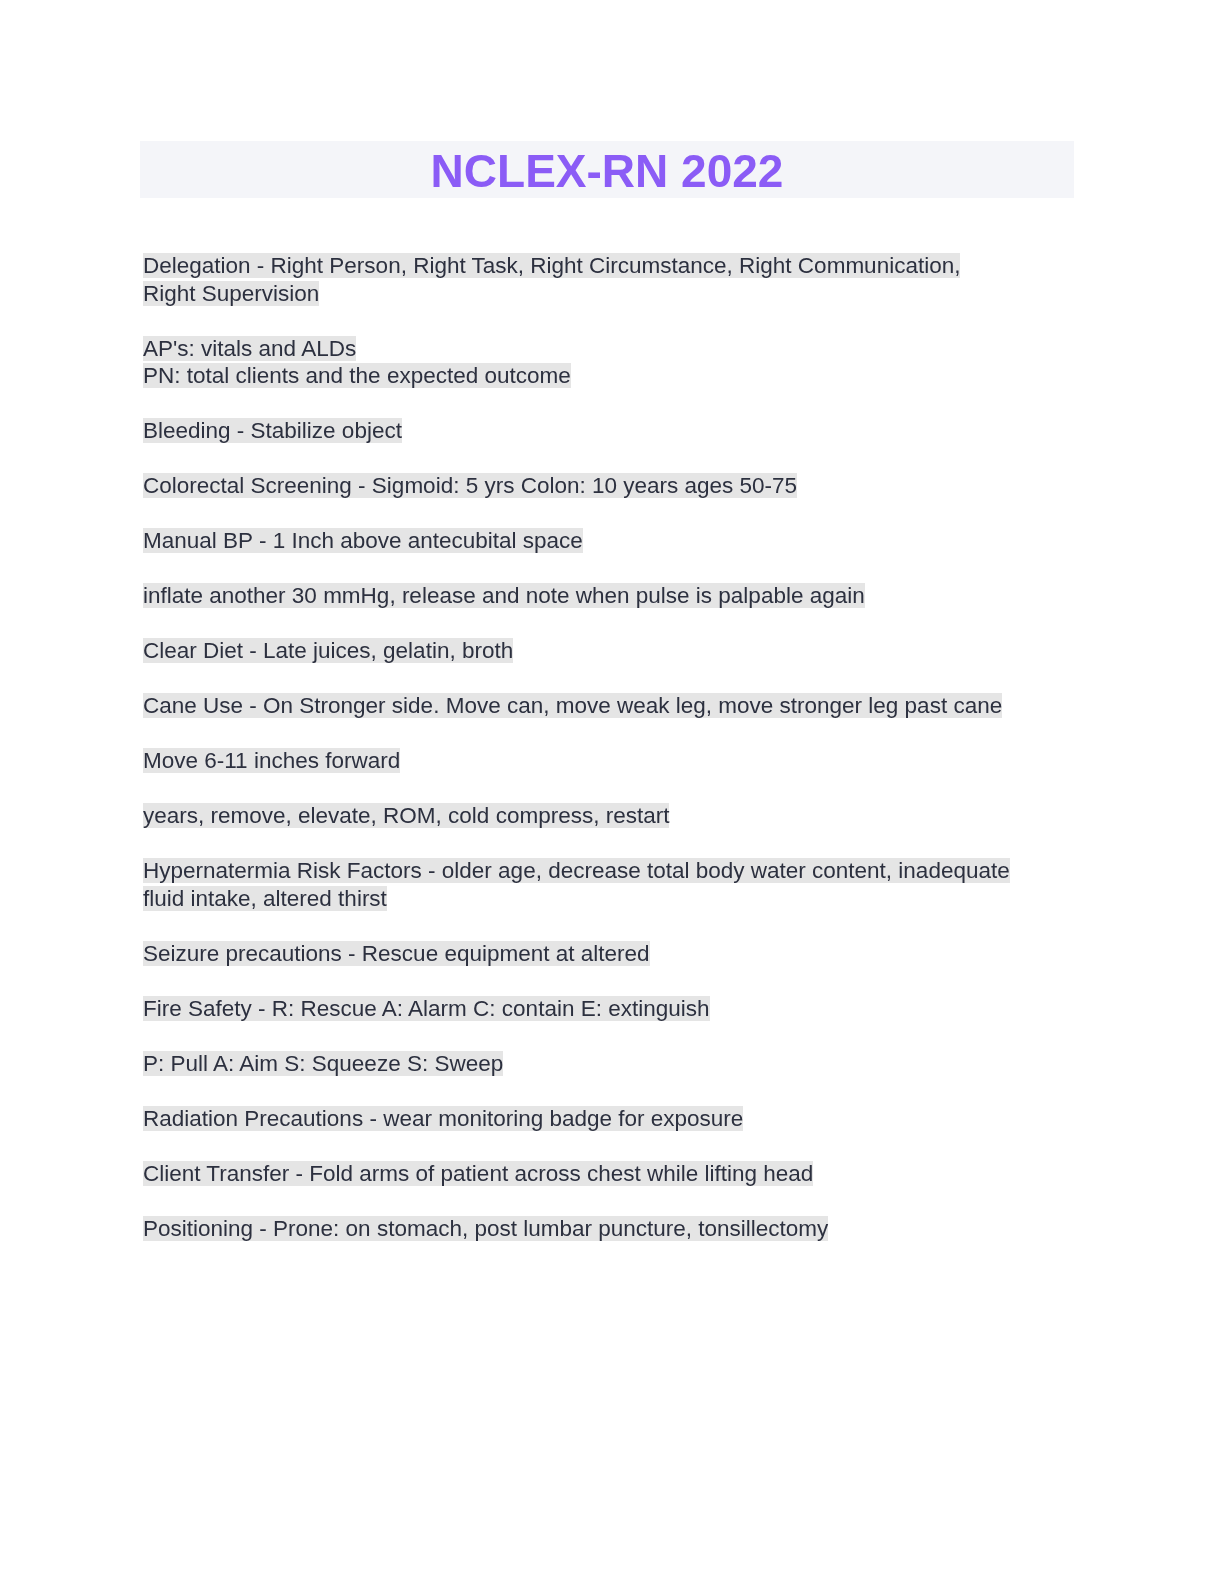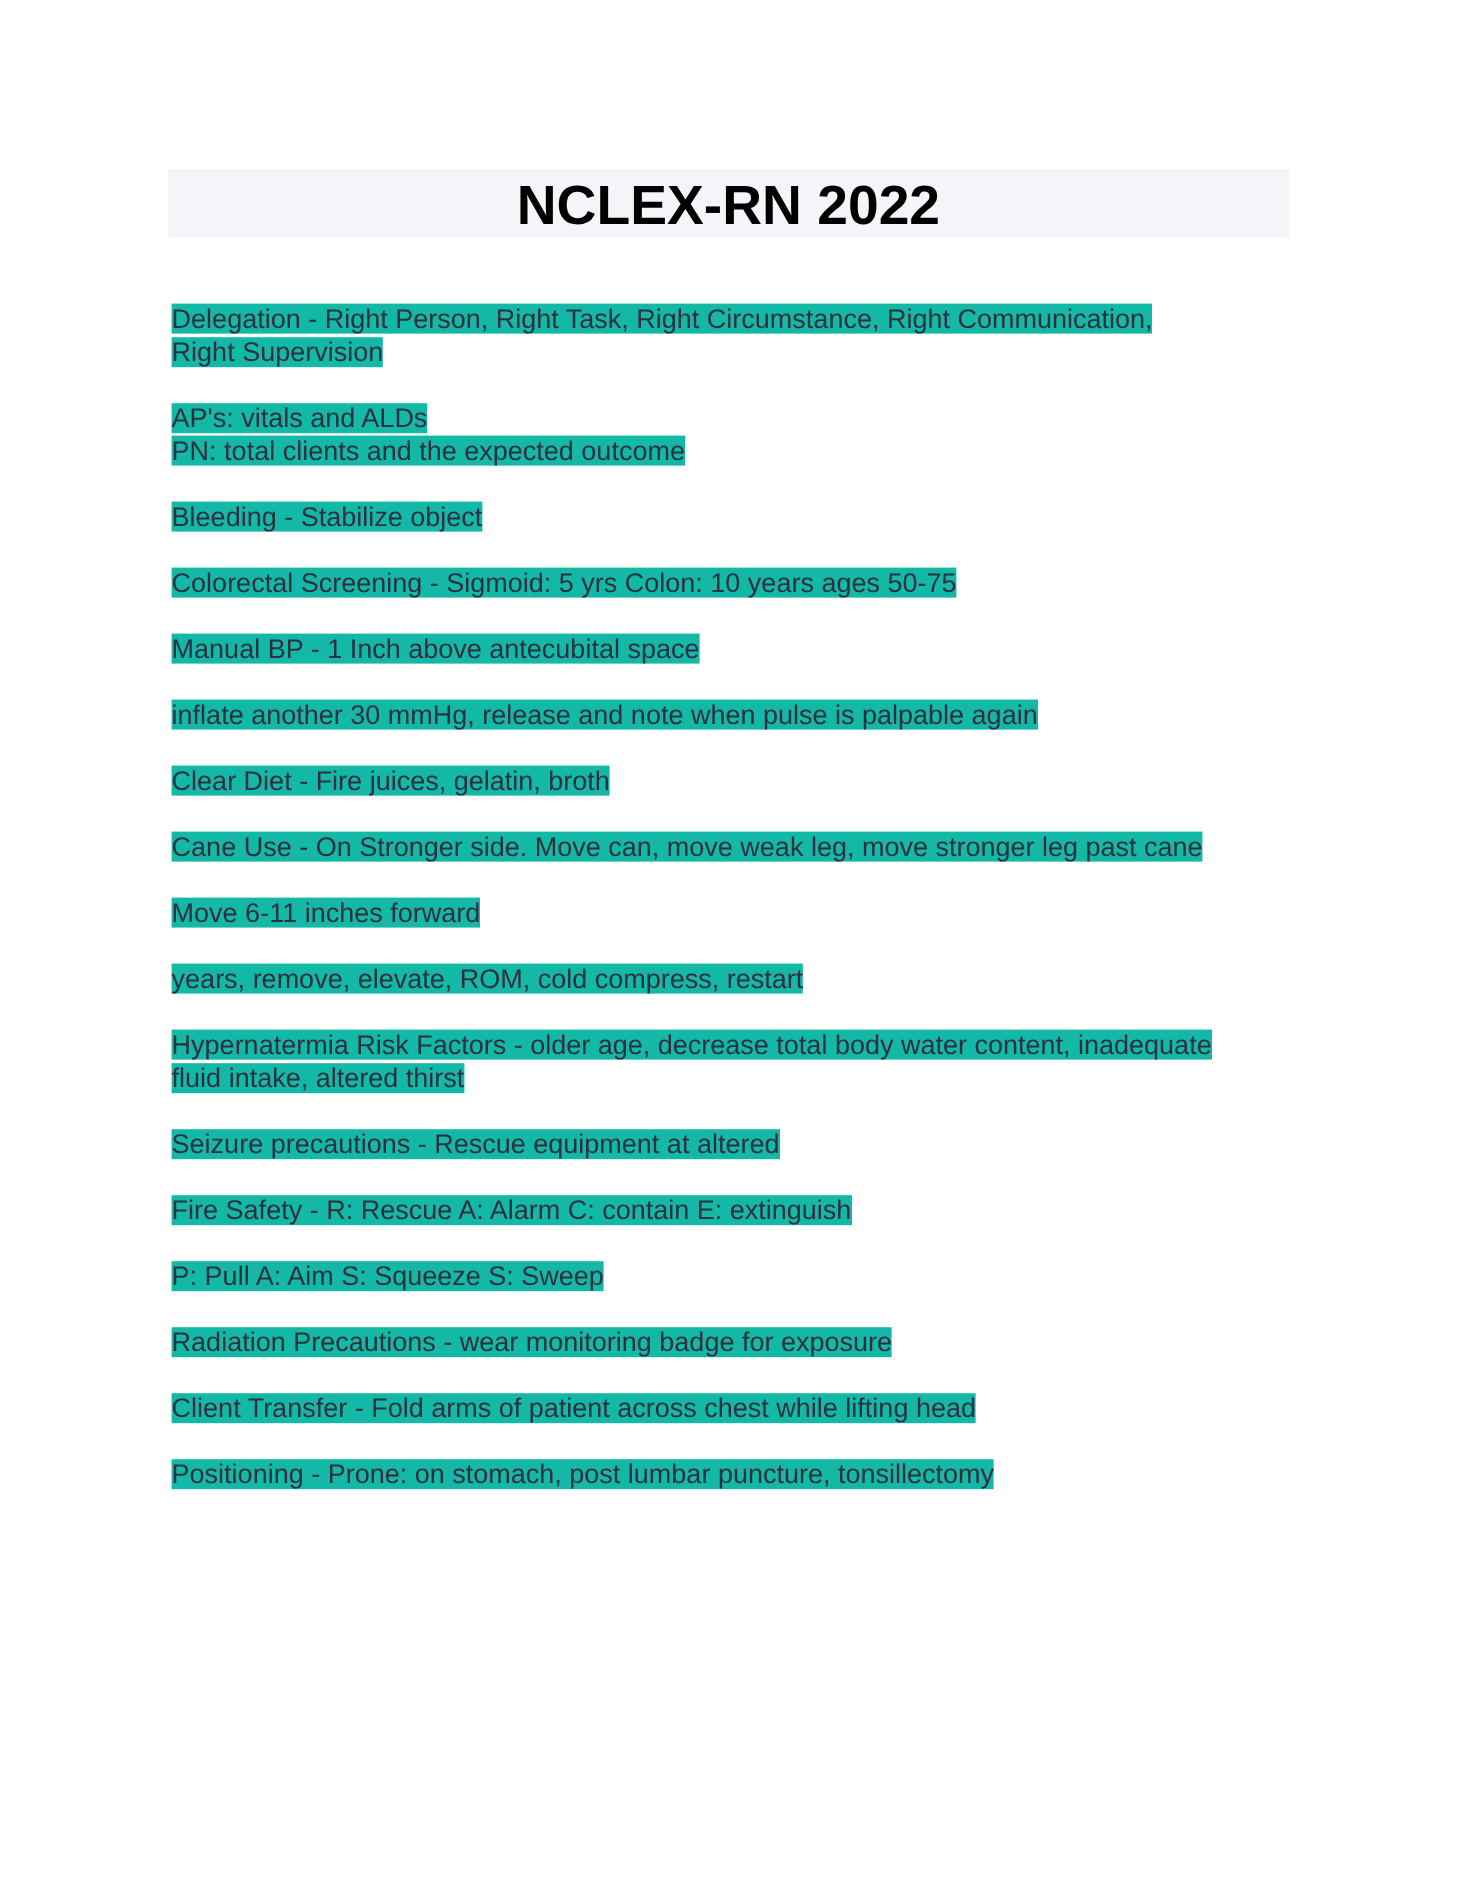--- a/index.html
+++ b/index.html
@@ -23,41 +23,41 @@
       height: 57px;
       background: #f4f5f9;
       display: flex;
       align-items: center;
       justify-content: center;
     }
     .title {
       font-family: "Liberation Sans", sans-serif;
       font-weight: bold;
       font-size: 46px;
-      color: #000000;
+      color: #8b5cf6;
       letter-spacing: 0px;
       line-height: 1;
       margin-top: 2px;
     }
     .content {
       position: absolute;
       left: 143px;
       top: 252px;
       width: 930px;
     }
     .entry {
       margin: 0 0 27.5px 0;
       font-size: 22.5px;
       line-height: 27.5px;
     }
     .line {
       display: block;
     }
     .line span {
-      background: #14b8a6;
+      background: #e5e5e5;
       white-space: pre;
     }
   </style>
 </head>
 <body>
 
 <div class="title-bar">
   <div class="title">NCLEX-RN 2022</div>
 </div>
 
@@ -76,21 +76,21 @@
   <div class="entry">
     <div class="line"><span>Colorectal Screening - Sigmoid: 5 yrs Colon: 10 years ages 50-75</span></div>
   </div>
   <div class="entry">
     <div class="line"><span>Manual BP - 1 Inch above antecubital space</span></div>
   </div>
   <div class="entry">
     <div class="line"><span>inflate another 30 mmHg, release and note when pulse is palpable again</span></div>
   </div>
   <div class="entry">
-    <div class="line"><span>Clear Diet - Fire juices, gelatin, broth</span></div>
+    <div class="line"><span>Clear Diet - Late juices, gelatin, broth</span></div>
   </div>
   <div class="entry">
     <div class="line"><span>Cane Use - On Stronger side. Move can, move weak leg, move stronger leg past cane</span></div>
   </div>
   <div class="entry">
     <div class="line"><span>Move 6-11 inches forward</span></div>
   </div>
   <div class="entry">
     <div class="line"><span>years, remove, elevate, ROM, cold compress, restart</span></div>
   </div>

